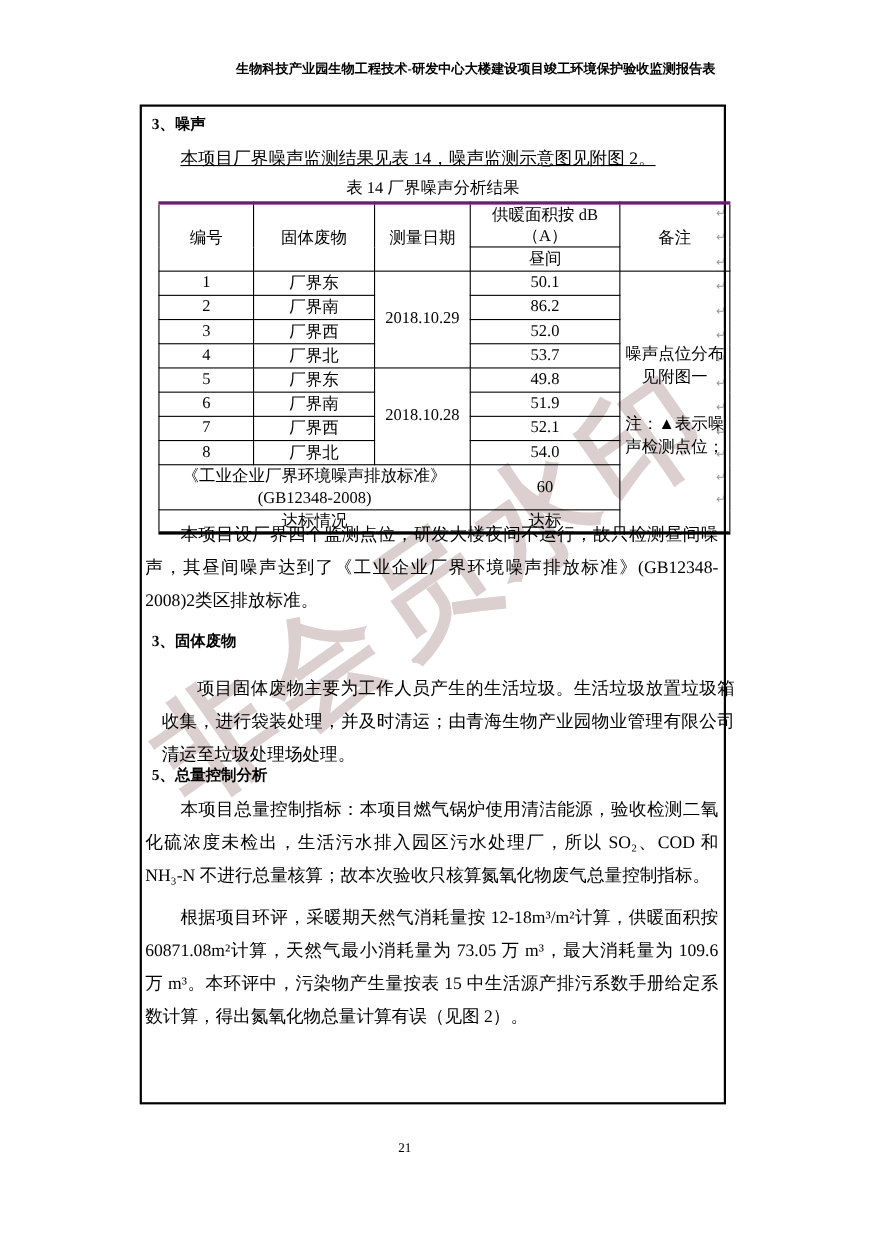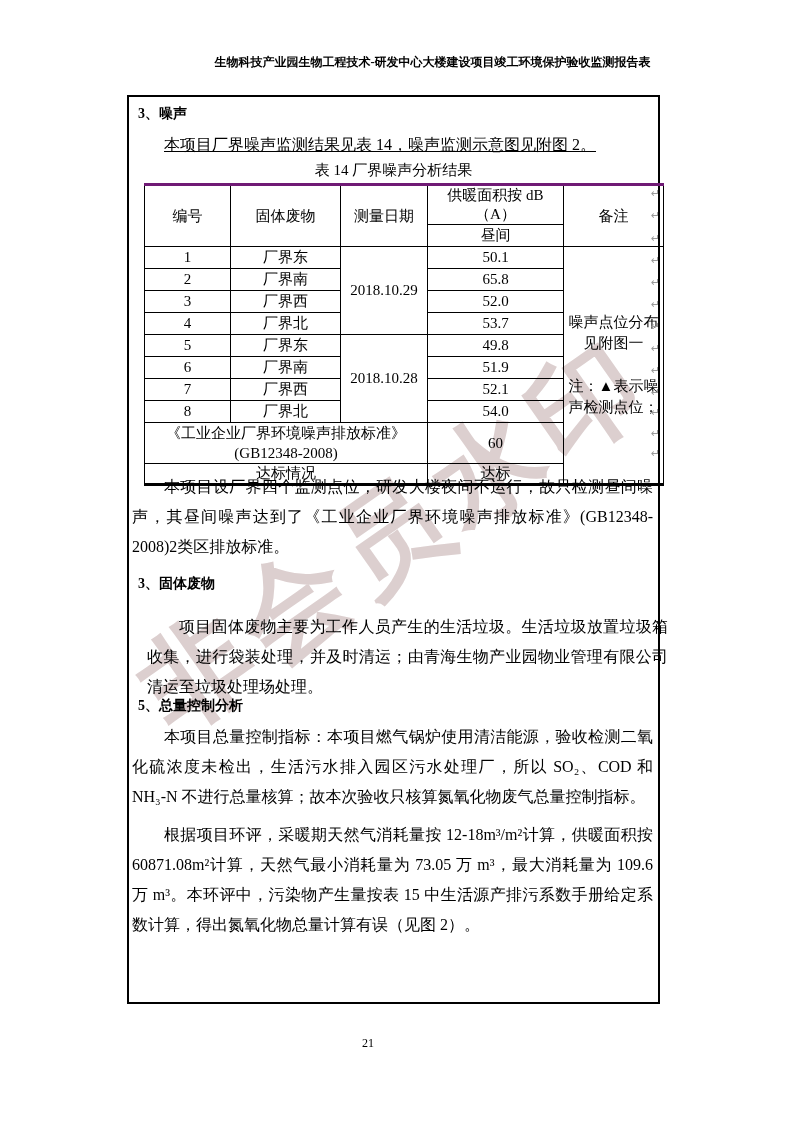--- a/index.html
+++ b/index.html
@@ -124,21 +124,21 @@
       <td class="dr">50.1</td>
       <td class="remark-cell" rowspan="10">
         <div>噪声点位分布见附图一</div>
         <div class="remark-gap"></div>
         <div>注：▲表示噪声检测点位；</div>
       </td>
     </tr>
     <tr>
       <td class="dr">2</td>
       <td class="dr">厂界南</td>
-      <td class="dr">65.8</td>
+      <td class="dr">86.2</td>
     </tr>
     <tr>
       <td class="dr">3</td>
       <td class="dr">厂界西</td>
       <td class="dr">52.0</td>
     </tr>
     <tr>
       <td class="dr">4</td>
       <td class="dr">厂界北</td>
       <td class="dr">53.7</td>

